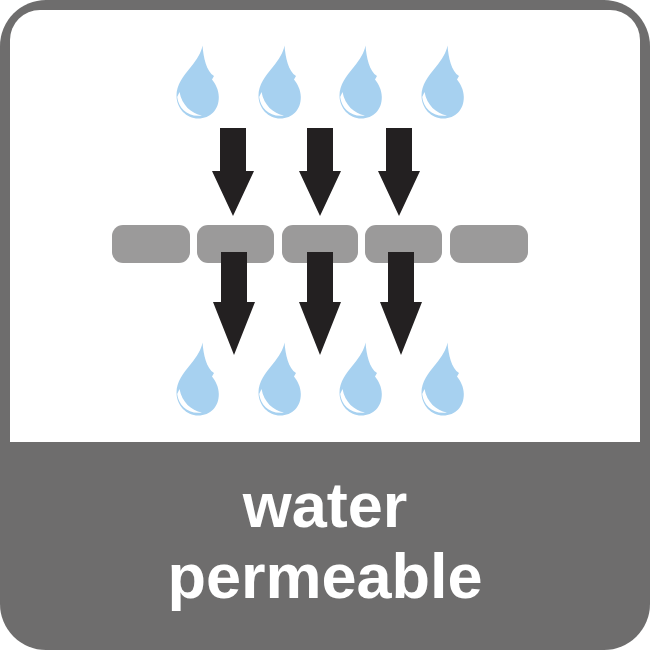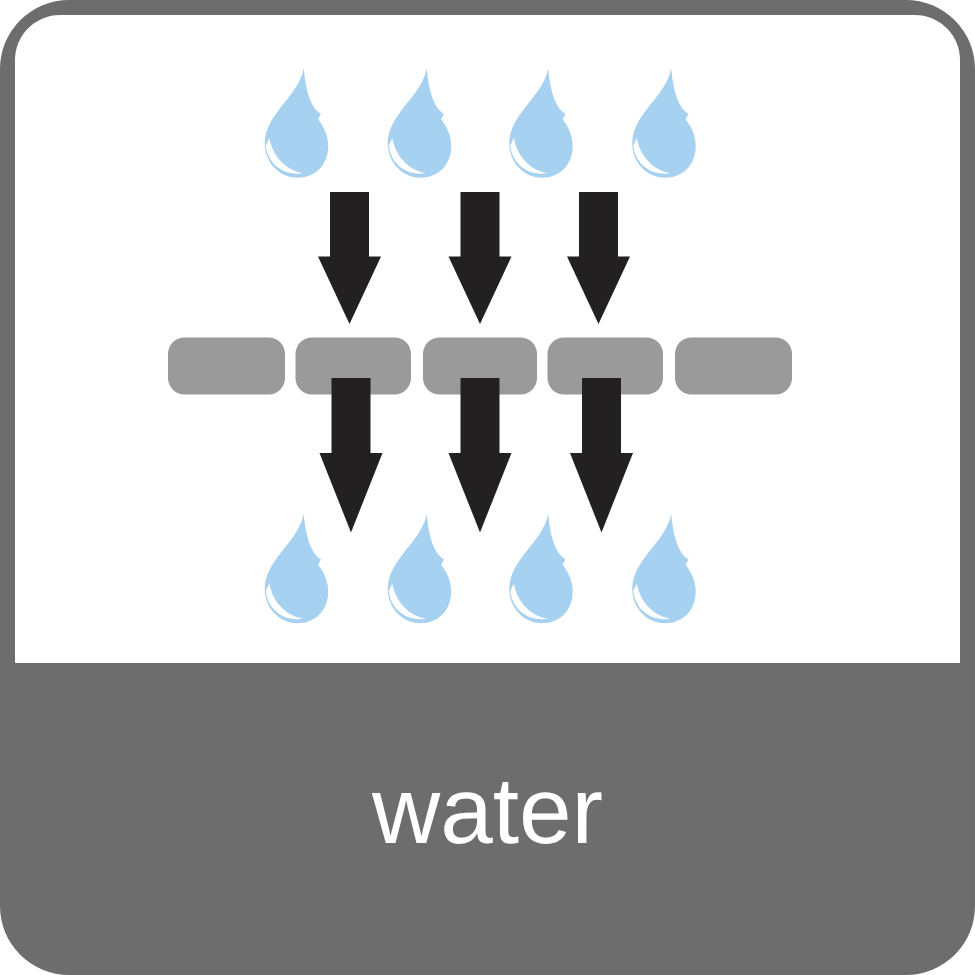--- a/index.html
+++ b/index.html
@@ -48,21 +48,21 @@
     left: 10px;
     top: 442px;
     width: 630px;
     height: 198px;
     display: flex;
     flex-direction: column;
     align-items: center;
     justify-content: center;
     color: var(--text-white);
     font-size: 63px;
-    font-weight: normal;
+    font-weight: bold;
     line-height: 71px;
     letter-spacing: 0px;
     text-align: center;
   }
 </style>
 </head>
 <body>
 
 <div class="stage">
 
@@ -118,15 +118,16 @@
     <g>
       <use href="#drop" x="174" y="342"></use>
       <use href="#drop" x="256" y="342"></use>
       <use href="#drop" x="337" y="342"></use>
       <use href="#drop" x="419" y="342"></use>
     </g>
   </svg>
 
   <div class="caption">
     <div>water</div>
+    <div>permeable</div>
   </div>
 
 </div>
 
 </body></html>

